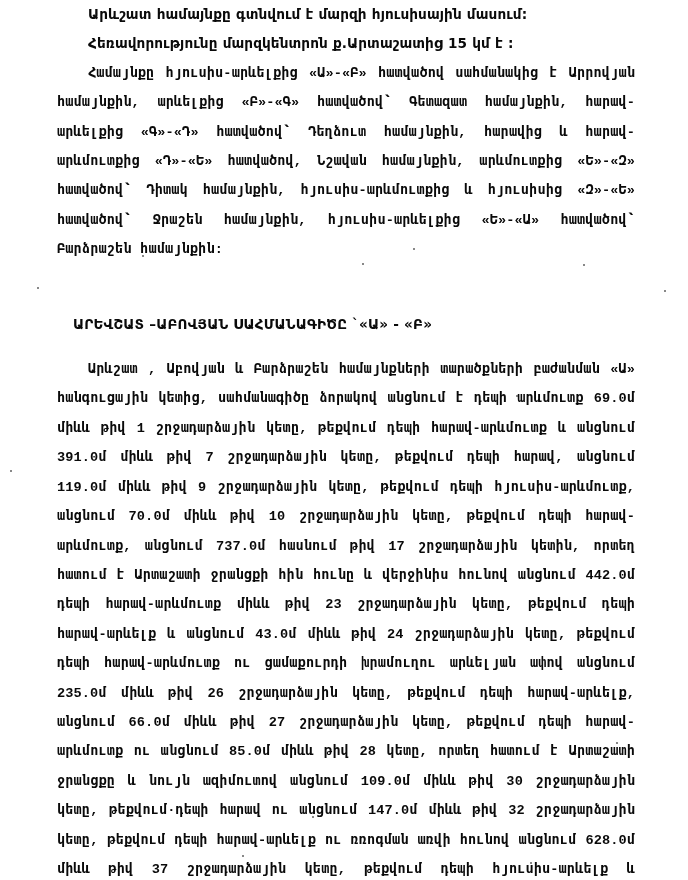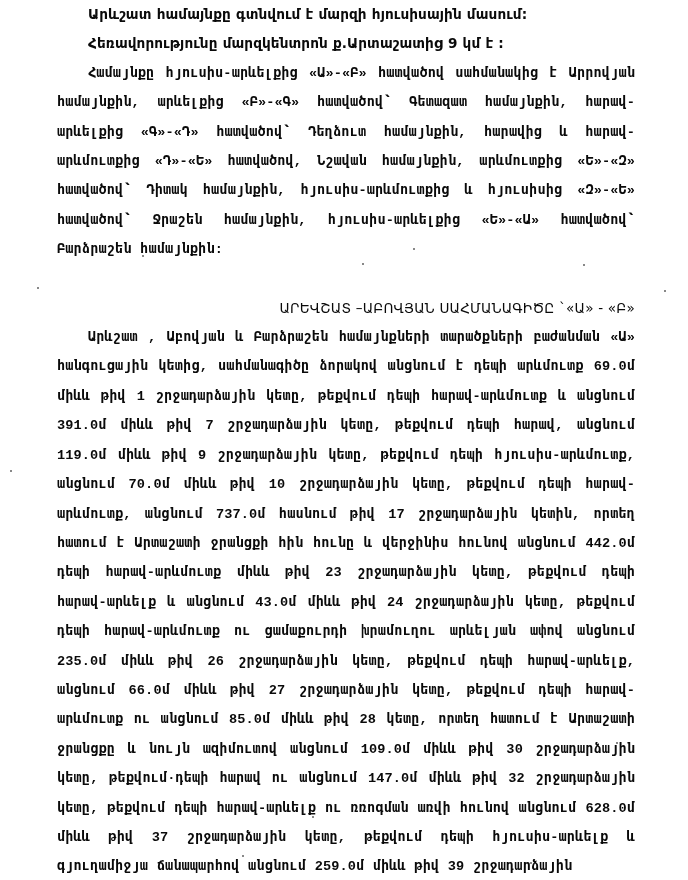--- a/index.html
+++ b/index.html
@@ -49,25 +49,25 @@
     font-family: Liberation Mono, monospace;
   }
 
   
   .para.short {
     text-align: left;
     text-indent: 31px;
   }
 
   .heading {
-    margin: 0;
-    text-align: right;
+    margin: 16px;
+    text-align: left;
     font-size: 13.6px;
     line-height: 29.4px;
-    font-weight: 400;
+    font-weight: 700;
     letter-spacing: 0.2px;
   }
 
   .spacer-sm { height: 29px; }
 
   
   .speck {
     position: absolute;
     background: #2b2b2b;
     width: 2px;
@@ -79,21 +79,21 @@
 </style>
 </head>
 <body>
 
 <div id="page">
 
   <div class="doc-body">
 
     <p class="para short">Արևշատ  համայնքը գտնվում է մարզի հյուսիսային մասում:</p>
 
-    <p class="para short">Հեռավորությունը մարզկենտրոն ք.Արտաշատից 9 կմ է :</p>
+    <p class="para short">Հեռավորությունը մարզկենտրոն ք.Արտաշատից 15 կմ է :</p>
 
     <p class="para lead">Համայնքը հյուսիս-արևելքից «Ա»-«Բ» հատվածով սահմանակից է Արրովյան համայնքին, արևելքից «Բ»-«Գ» հատվածով՝ Գետազատ համայնքին, հարավ-արևելքից «Գ»-«Դ» հատվածով՝ Դեղձուտ համայնքին, հարավից և հարավ-արևմուտքից «Դ»-«Ե» հատվածով, Նշավան համայնքին, արևմուտքից «Ե»-«Զ» հատվածով՝ Դիտակ   համայնքին, հյուսիս-արևմուտքից և հյուսիսից «Զ»-«Ե» հատվածով՝ Ջրաշեն համայնքին, հյուսիս-արևելքից «Ե»-«Ա»  հատվածով՝ Բարձրաշեն համայնքին:</p>
 
     <div class="spacer-sm"></div>
 
     <p class="heading">ԱՐԵՎՇԱՏ –ԱԲՈՎՅԱՆ ՍԱՀՄԱՆԱԳԻԾԸ `«Ա» - «Բ»</p>
 
     <p class="para lead">Արևշատ , Աբովյան և Բարձրաշեն համայնքների տարածքների բաժանման «Ա» հանգուցային կետից, սահմանագիծը ձորակով անցնում է դեպի արևմուտք 69.0մ միևև թիվ 1 շրջադարձային կետը, թեքվում դեպի հարավ-արևմուտք և անցնում 391.0մ միևև թիվ 7 շրջադարձային կետը, թեքվում դեպի հարավ, անցնում 119.0մ միևև թիվ 9 շրջադարձային կետը, թեքվում դեպի հյուսիս-արևմուտք, անցնում 70.0մ միևև թիվ 10 շրջադարձային կետը, թեքվում դեպի հարավ-արևմուտք, անցնում 737.0մ հասնում թիվ 17 շրջադարձային կետին, որտեղ հատում է Արտաշատի ջրանցքի հին հունը և վերջինիս հունով անցնում 442.0մ դեպի հարավ-արևմուտք միևև թիվ 23 շրջադարձային կետը, թեքվում դեպի հարավ-արևելք և անցնում 43.0մ միևև թիվ 24 շրջադարձային կետը, թեքվում դեպի հարավ-արևմուտք ու ցամաքուրդի խրամուղու արևելյան ափով անցնում 235.0մ միևև թիվ 26 շրջադարձային կետը, թեքվում դեպի հարավ-արևելք, անցնում 66.0մ միևև թիվ 27 շրջադարձային կետը, թեքվում դեպի հարավ-արևմուտք ու անցնում 85.0մ միևև թիվ 28 կետը, որտեղ հատում է Արտաշատի ջրանցքը և նույն ազիմուտով անցնում 109.0մ միևև թիվ 30 շրջադարձային կետը, թեքվում·դեպի հարավ ու անցնում 147.0մ միևև թիվ 32 շրջադարձային կետը, թեքվում դեպի հարավ-արևելք ու ռռոգման առվի հունով անցնում 628.0մ միևև թիվ 37 շրջադարձային կետը, թեքվում դեպի հյուսիս-արևելք և գյուղամիջյա ճանապարհով անցնում 259.0մ միևև թիվ 39 շրջադարձային</p>
 
   </div>

